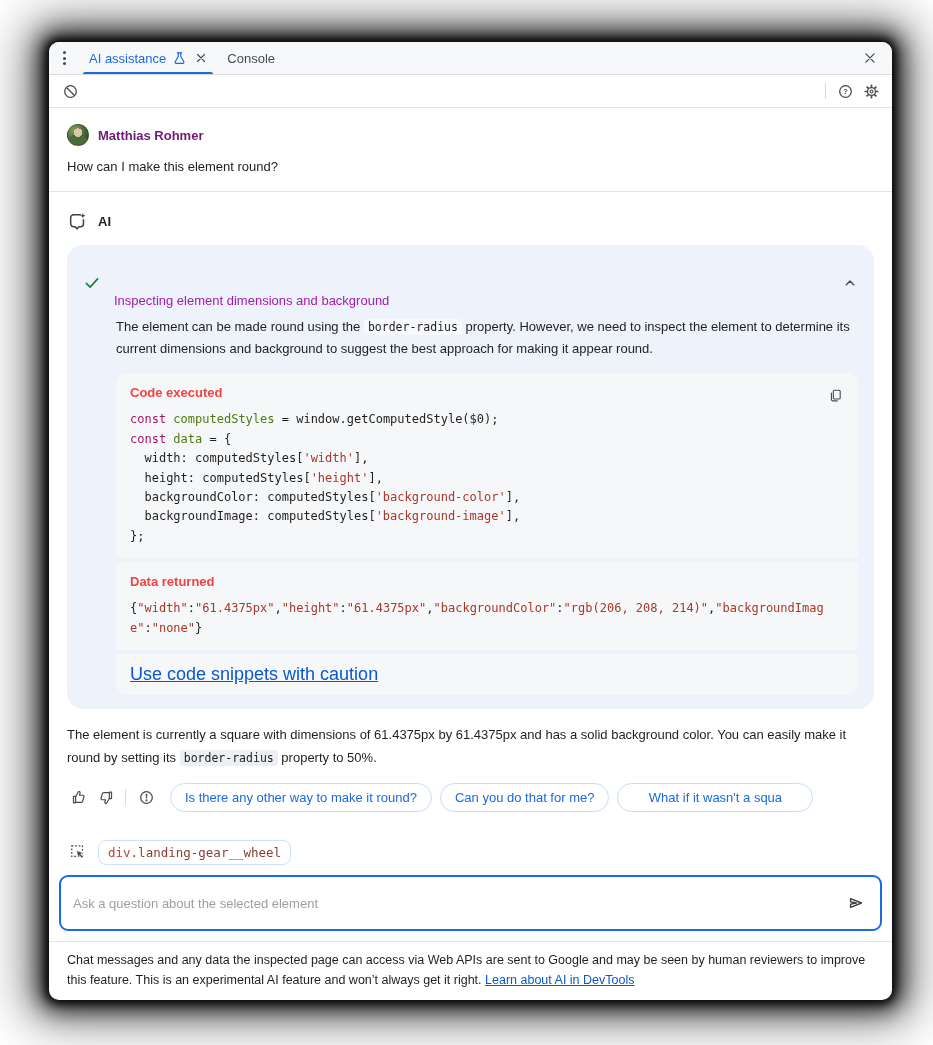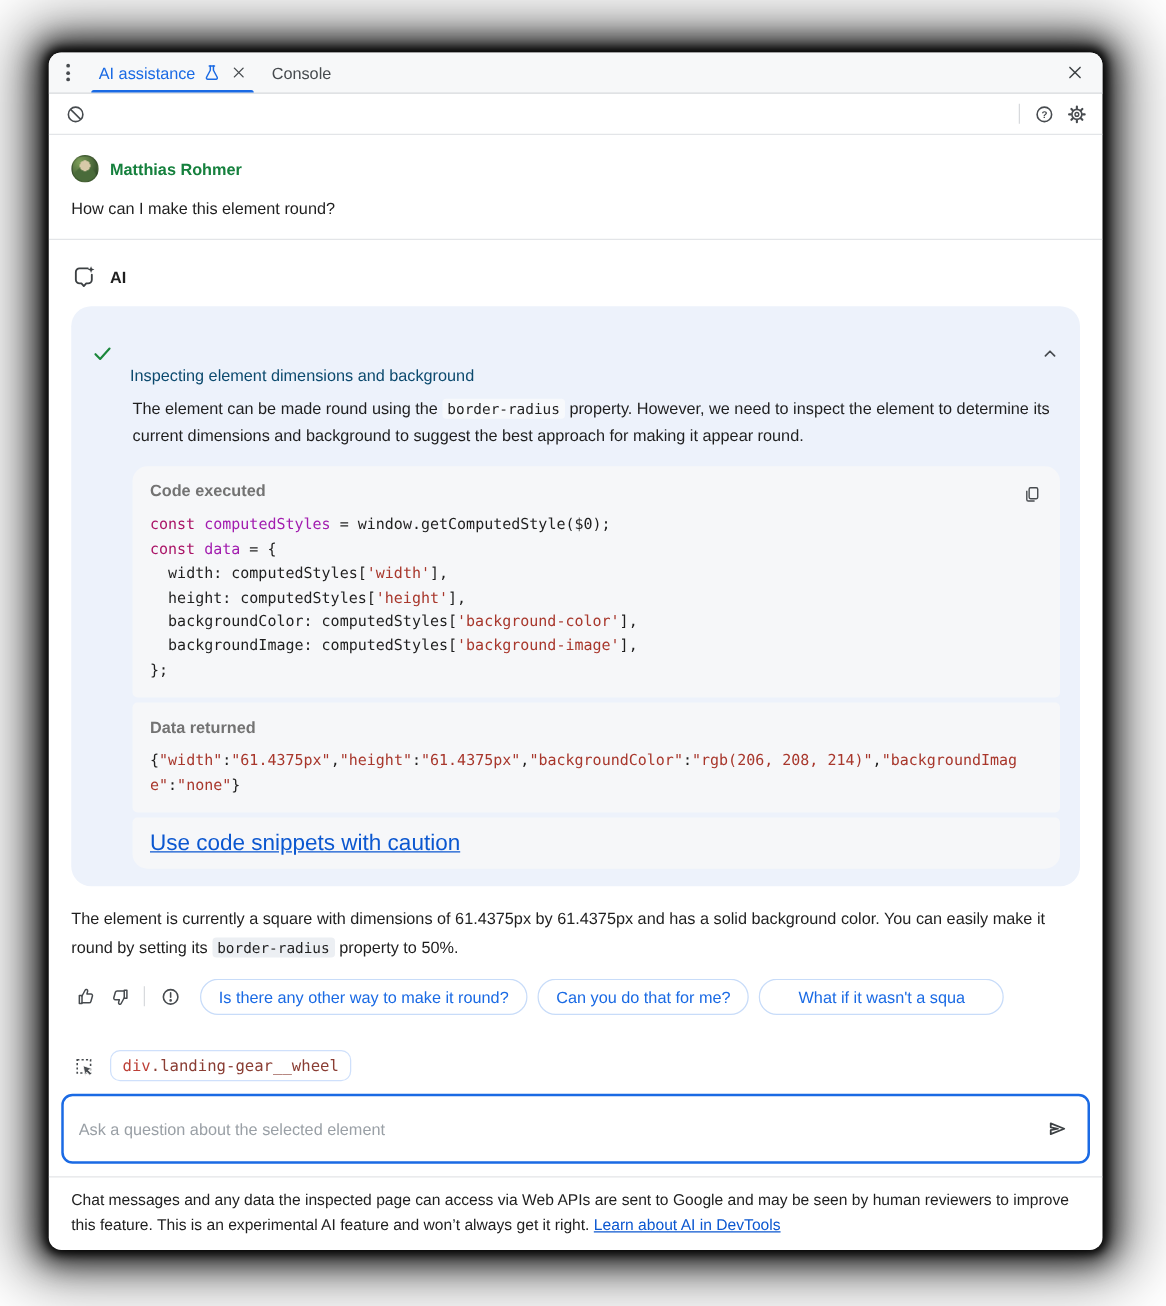--- a/index.html
+++ b/index.html
@@ -1,19 +1,19 @@
 <!DOCTYPE html>
 <html><head>
 <meta charset="utf-8">
 <style>
   * { margin:0; padding:0; box-sizing:border-box; }
   html,body { width:933px; height:1045px; background:#fff; overflow:hidden;
     font-family:"Liberation Sans", sans-serif; }
   .window {
-    position:absolute; left:39px; top:42px; width:843px; height:958px;
+    position:absolute; left:49px; top:42px; width:843px; height:958px;
     background:#fff; border-radius:10px; display:flex; flex-direction:column;
     box-shadow:0 0 8px 3px rgba(0,0,0,.95), 0 0 22px 10px rgba(0,0,0,.8), 0 0 48px 24px rgba(0,0,0,.45);
     overflow:hidden;
   }
   
   .tabbar { height:33px; background:#f7f8f9; border-bottom:1px solid #d8dadd;
     display:flex; align-items:stretch; flex-shrink:0; }
   .kebab { width:30px; display:flex; align-items:center; justify-content:center; cursor:pointer; }
   .kebab .dots { display:flex; flex-direction:column; gap:2.5px; }
   .kebab .dots i { width:3px; height:3px; border-radius:50%; background:#474b4f; }
@@ -32,62 +32,62 @@
     border-radius:4px; cursor:pointer; color:#474b4f; }
   .vdiv { width:1px; height:16px; background:#d8dadd; margin:0 6px; }
   
   .chat { flex:1; overflow:hidden; padding:16px 18px 0 18px; }
   .usr-row { display:flex; align-items:center; gap:9px; margin-bottom:13px; }
   .avatar { width:22px; height:22px; border-radius:50%;
     background:radial-gradient(circle at 50% 38%, #d8c9a8 0 26%, transparent 27%),
                radial-gradient(circle at 50% 90%, #4a6b3a 0 45%, transparent 46%),
                radial-gradient(circle at 30% 25%, #7fa05a, #35502c 75%);
     border:0.5px solid rgba(0,0,0,.15); }
-  .usr-name { font-size:13px; font-weight:bold; color:#15803d; }
+  .usr-name { font-size:13px; font-weight:bold; color:#701a75; }
   .usr-q { font-size:13px; color:#1f1f1f; margin-bottom:17px; }
   .hr { height:1px; background:#e3e5e8; margin:0 -18px; }
   .ai-row { display:flex; align-items:center; gap:10px; margin:19px 0 13px 0;text-align:right; }
   .ai-label { font-size:13px; font-weight:bold; color:#1f1f1f; }
   
   .step { background:#edf2fb; border-radius:16px; padding:13px 16px 14px 16px; }
   .step-head { display:flex; align-items:center; }
-  .step-title { font-size:13px; color:#0c4a6e; margin-left:13px; flex:1;margin-top:35px; }
+  .step-title { font-size:13px; color:#a21caf; margin-left:13px; flex:1;margin-top:35px; }
   .chev { color:#474b4f; cursor:pointer; display:flex; }
   .step-body { margin-left:33px; }
   .step-par { font-size:13px; line-height:1.7; color:#1f1f1f; margin-top:8px; }
   .inline-code { font-family:"DejaVu Sans Mono", monospace; font-size:11.5px;
     background:#f7f9fc; border-radius:3px; padding:1px 4px; }
   .answer .inline-code { background:#eceff3; }
   .cards { margin-top:13px; display:flex; flex-direction:column; gap:4px; }
   .card { background:#f6f7f9; padding:12px 14px; border-radius:4px; }
   .card.first { border-radius:12px 12px 4px 4px; position:relative; }
   .card.last { border-radius:4px 4px 12px 12px; padding:10px 14px; }
-  .card-title { font-size:13px; font-weight:bold; color:#737373; margin-bottom:10px; }
+  .card-title { font-size:13px; font-weight:bold; color:#ef4444; margin-bottom:10px; }
   .copy-btn { position:absolute; right:10px; top:9px; width:26px; height:26px; border-radius:6px;
     display:flex; align-items:center; justify-content:center; color:#474b4f; cursor:pointer; }
   pre.code { font-family:"DejaVu Sans Mono", monospace; font-size:12px; line-height:1.62;
     color:#1f1f1f; white-space:pre-wrap; word-break:break-all; }
   .tok-k { color:#aa1467; }
-  .tok-v { color:#a21caf; }
+  .tok-v { color:#4d7c0f; }
   .tok-s { color:#a8372c; }
   .tok-p { color:#1f1f1f;margin-top:12px; }
   .caution-link { font-size:18px; color:#0b57d0; text-decoration:underline; cursor:pointer; }
   
   .answer { font-size:13px; line-height:1.75; color:#1f1f1f; margin-top:15px; }
   .fb-row { display:flex; align-items:center; margin-top:13px; margin-right:-18px; overflow:hidden; }
   .fb-icons { display:flex; align-items:center; gap:2px; color:#474b4f; flex-shrink:0; }
   .fbtn { width:24px; height:24px; display:flex; align-items:center; justify-content:center;
     cursor:pointer; border-radius:50%; }
   .chips { display:flex; gap:8px; margin-left:12px; flex:1; overflow:hidden; }
   .chip { flex-shrink:0; border:1px solid #c8dcf9; border-radius:17px; padding:6px 14px;
     font-size:13px; color:#1a6ae4; background:#fff; cursor:pointer; white-space:nowrap; }
   .chip.cut { width:196px; overflow:hidden; }
   
   .bottom { flex-shrink:0; padding:10px 10px 0 10px; }
-  .sel-row { display:flex; align-items:flex-end; gap:9px; padding:6px 8px 10px 8px; }
+  .sel-row { display:flex; align-items:center; gap:9px; padding:6px 8px 10px 8px; }
   .pick-btn { width:22px; height:22px; display:flex; align-items:center; justify-content:center;
     cursor:pointer; color:#474b4f; }
   .sel-chip { border:1px solid #cfe0fb; border-radius:8px; padding:4px 9px;
     font-family:"DejaVu Sans Mono", monospace; font-size:12.5px; cursor:pointer; background:#fff; }
   .sel-tag { color:#bd4037; }
   .sel-cls { color:#8a3d33; }
   .ask { border:2px solid #1a6ae4; border-radius:9px; height:56px; display:flex; align-items:center;
     padding:0 10px 0 12px; background:#fff; }
   .ask input { flex:1; border:none; outline:none; font-size:13px; color:#1f1f1f; background:transparent;
     font-family:"Liberation Sans", sans-serif; }

